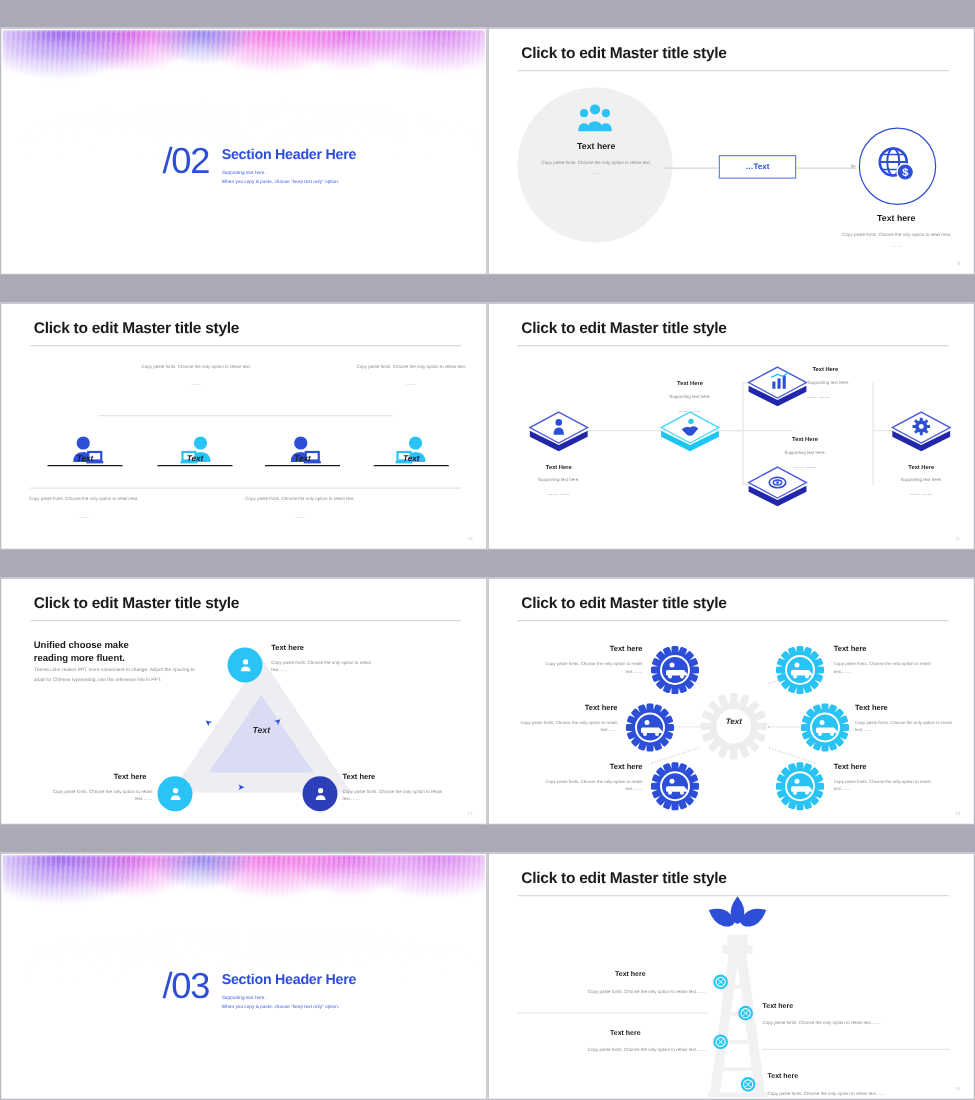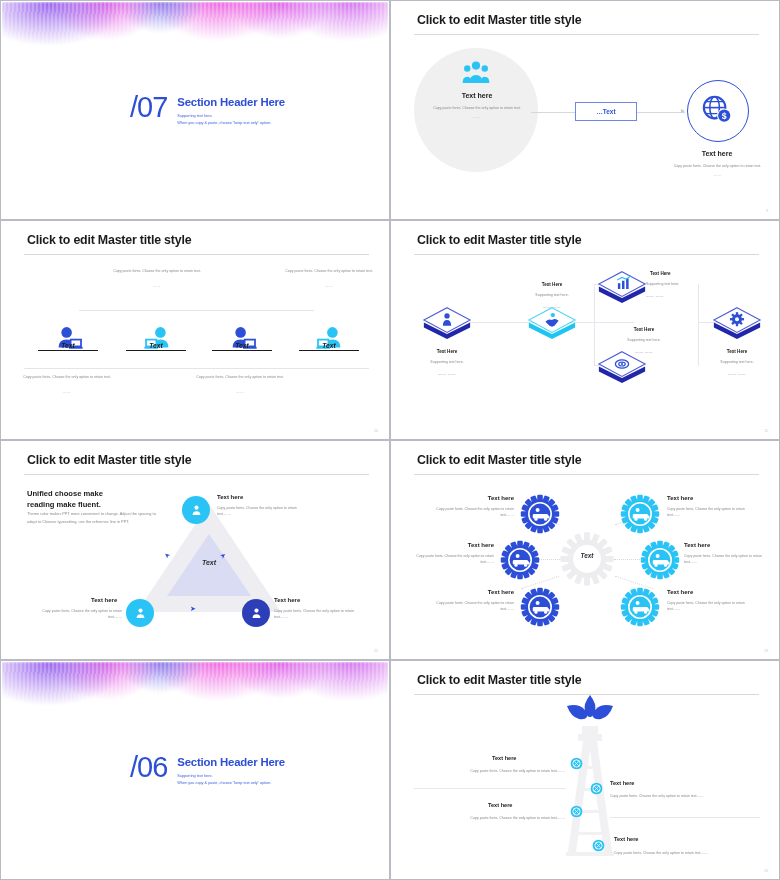--- a/index.html
+++ b/index.html
@@ -1,18 +1,18 @@
 <!DOCTYPE html>
 <html><head>
 <meta charset="utf-8">
 <style>
   html,body{margin:0;padding:0;background:#a9aab5;}
   body{width:780px;height:880px;font-family:"Liberation Sans",sans-serif;}
   #grid{display:grid;grid-template-columns:390px 390px;grid-template-rows:220px 220px 220px 220px;width:780px;height:880px;}
-  .slide{position:relative;background:#fff;box-sizing:border-box;border:1px solid #b9bac4;overflow:hidden;}
+  .slide{position:relative;background:#fff;box-sizing:border-box;border:1px solid #b9bac4;overflow:hidden;margin-top:22px;}
   .slide-inner{position:absolute;inset:1px;background:#fff;overflow:hidden;}
 
   
   .mtitle{position:absolute;left:25px;top:11px;font-size:12.4px;font-weight:bold;color:#1b1b1b;letter-spacing:-0.2px;white-space:nowrap;}
   .trule{position:absolute;left:22px;top:32px;width:345px;height:1px;background:#d9d9de;}
   .pgnum{position:absolute;right:10px;bottom:5px;font-size:3.6px;color:#c8c8cf;}
 
   
   .wc{position:absolute;left:0;top:0;width:100%;height:52%;
       background:
@@ -89,21 +89,21 @@
 <body>
 
 <div id="grid">
 
   <div class="slide">
     <div class="slide-inner">
       <div class="wc"></div>
       <div class="wc-streak"></div>
       <div class="wc-fade"></div>
       <div class="sec-wrap">
-        <div class="sec-num">/07</div>
+        <div class="sec-num">/02</div>
         <div class="sec-txt">
           <div class="sec-head">Section Header Here</div>
           <div class="sec-sub">
             <div>Supporting text here.</div>
             <div>When you copy &amp; paste, choose "keep text only" option.</div>
           </div>
         </div>
       </div>
     </div>
   </div>
@@ -296,21 +296,21 @@
     </div>
   </div>
 
   <div class="slide">
     <div class="slide-inner">
       <div class="mtitle">Click to edit Master title style</div>
       <div class="trule"></div>
 
       <div class="s5-lead">
         <div>Unified choose make</div>
-        <div>reading make fluent.</div>
+        <div>reading more fluent.</div>
       </div>
       <div class="s5-body">Theme color makes PPT more convenient to change. Adjust the spacing to adapt to Chinese typesetting, use the reference line in PPT.</div>
 
       <div class="s5-tri-outer"></div>
       <div class="s5-tri-inner"></div>
       <div class="s5-txt">Text</div>
 
       <div class="s5-ar" style="left:162px;top:110px;transform:rotate(-140deg);">➤</div>
       <div class="s5-ar" style="left:218px;top:110px;transform:rotate(-40deg);">➤</div>
       <div class="s5-ar" style="left:188px;top:163px;">➤</div>
@@ -524,21 +524,21 @@
       <div class="pgnum">13</div>
     </div>
   </div>
 
   <div class="slide">
     <div class="slide-inner">
       <div class="wc"></div>
       <div class="wc-streak"></div>
       <div class="wc-fade"></div>
       <div class="sec-wrap">
-        <div class="sec-num">/06</div>
+        <div class="sec-num">/03</div>
         <div class="sec-txt">
           <div class="sec-head">Section Header Here</div>
           <div class="sec-sub">
             <div>Supporting text here.</div>
             <div>When you copy &amp; paste, choose "keep text only" option.</div>
           </div>
         </div>
       </div>
     </div>
   </div>

